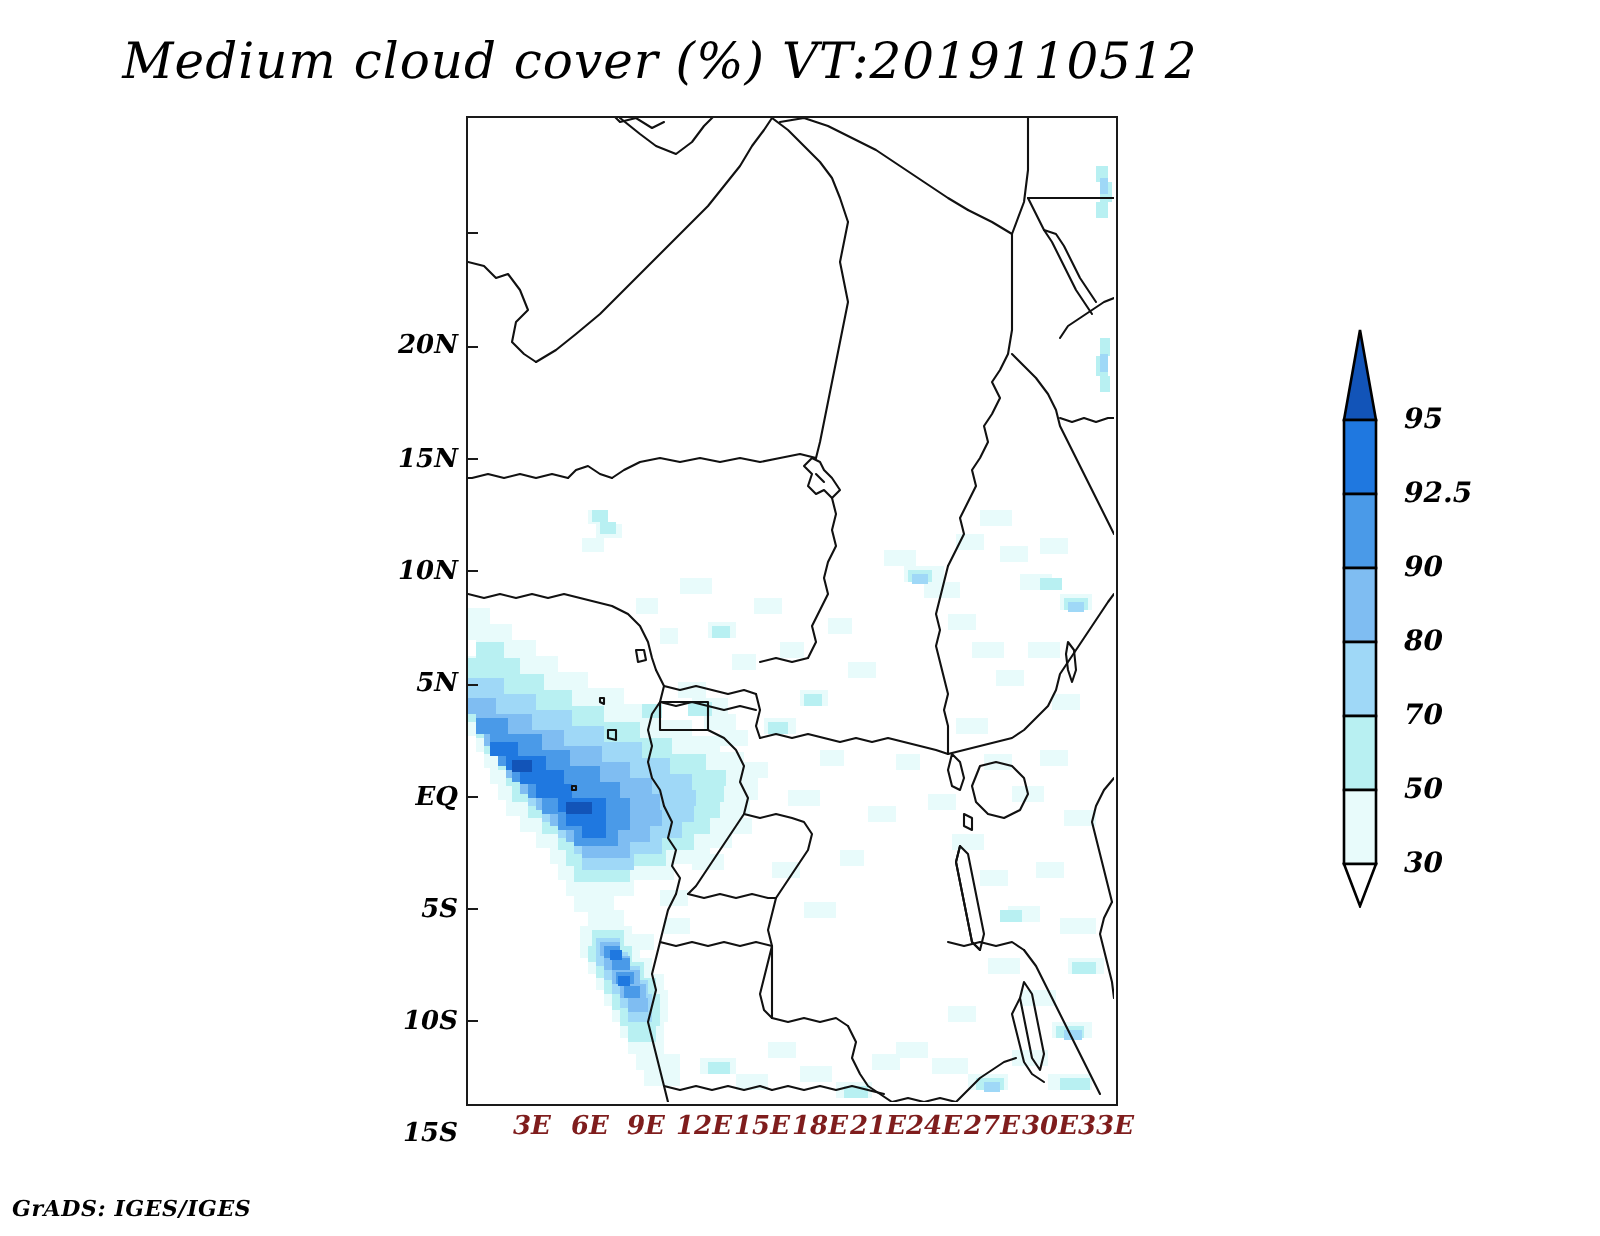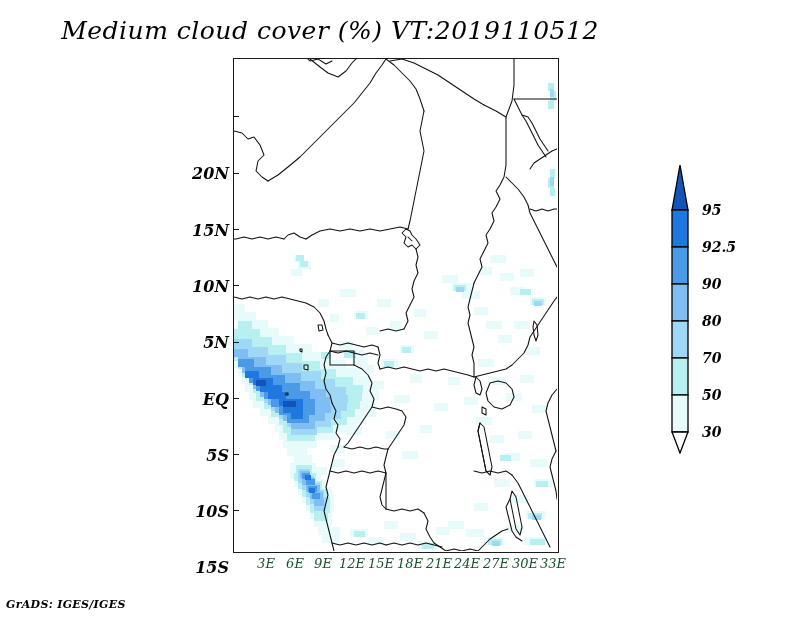--- a/index.html
+++ b/index.html
@@ -41,43 +41,43 @@
   #map-svg { position: absolute; left: 0; top: 0; display: block; }
 
   
   .ylabel {
     position: absolute;
     right: 0;
     width: 46px;
     text-align: right;
     font-style: italic;
     font-weight: bold;
-    font-size: 16px;
+    font-size: 13px;
     color: #000;
     white-space: nowrap;
   }
   #y-axis-labels {
     position: absolute;
     left: 179px; top: 58px;
     width: 50px; height: 495px;
   }
   #y-axis-labels .ylabel { transform: translateY(-50%); }
 
   #x-axis-labels {
     position: absolute;
     left: 233px; top: 556px;
     width: 326px; height: 20px;
   }
   .xlabel {
     position: absolute;
     top: 0;
     font-style: italic;
-    font-weight: normal;
+    font-weight: bold;
     font-size: 13px;
-    color: #14532d;
+    color: #7f1d1d;
     white-space: nowrap;
     transform: translateX(-50%);
   }
 
   .tick {
     position: absolute;
     background: #1a1a1a;
   }
 
   

